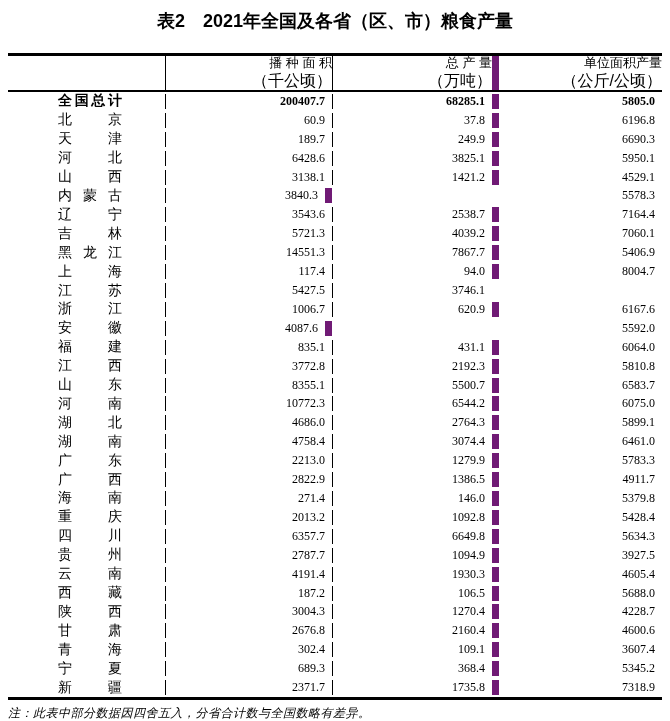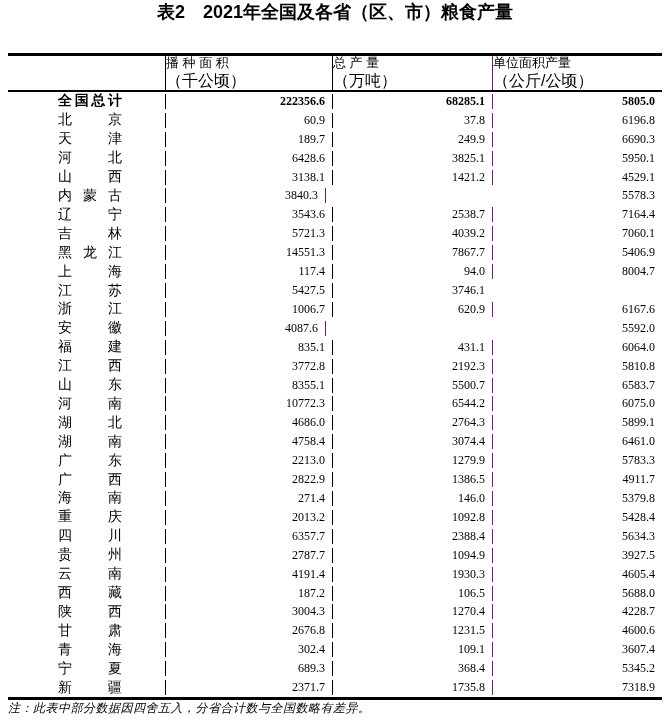--- a/index.html
+++ b/index.html
@@ -4,69 +4,70 @@
 <style>
   * { box-sizing: border-box; margin: 0; padding: 0; }
   html, body {
     width: 670px; height: 721px;
     background: #ffffff; color: #000000;
     font-family: "Liberation Serif", "DejaVu Serif", serif;
   }
   .page { padding: 0 8px; }
 
   .title {
-    padding-top: 0;
+    padding-top: 9px;
     height: 33px;
     text-align: center;
     font-weight: bold;
     font-size: 18px;
     line-height: 24px;
     font-family: "Liberation Sans", "DejaVu Sans", sans-serif;
     margin-bottom: 20px;
     white-space: pre;
   }
 
   .tbl {
     border-top: 3px solid #000;
     border-bottom: 3px solid #000;
   }
   .thead {
     display: flex;
     height: 36px;
     border-bottom: 2px solid #000;
     font-family: "Liberation Sans", "DejaVu Sans", sans-serif;
     font-size: 13px;
-    text-align: left;
+    text-align: right;
   }
   .hcell { display: flex; flex-direction: column; justify-content: center; line-height: 1.25; }
   .hsub { font-size: 16px; }
 
   .c0 { width: 157px; }
   .c1 { width: 167px; border-left: 1px solid #000; }
   .c2 { width: 160px; border-left: 1px solid #000; }
-  .c3 { flex: 1;      border-left: 1px solid #701a75; }
+  .c3 { flex: 1;      border-left: 7px solid #701a75; }
 
   .row { display: flex; height: 18.91px; align-items: center; }
   .row.bold { font-weight: bold; }
   .num {
     text-align: right;
     padding-right: 7px;
     font-size: 12px;
     font-family: "Liberation Serif", "DejaVu Serif", serif;
   }
   .name {
     margin-left: 50px;
     width: 64px;
     display: flex;
     justify-content: space-between;
     font-size: 14px;
     line-height: 1;
   }
 
   .note {
+    margin-top: 5px;
     font-size: 12px;
     font-style: italic;
     letter-spacing: 0.5px;
   }
 </style>
 </head>
 <body>
 
 <div class="page">
 
@@ -93,21 +94,21 @@
     <div class="tbody">
   <div class="row bold">
     <div class="c0">
       <span class="name">
               <span>全</span>
               <span>国</span>
               <span>总</span>
               <span>计</span>
             </span>
     </div>
-    <div class="c1 num">222356.6</div>
+    <div class="c1 num">200407.7</div>
     <div class="c2 num">68285.1</div>
     <div class="c3 num">5805.0</div>
   </div>
 
   <div class="row">
     <div class="c0">
       <span class="name">
               <span>北</span>
               <span>京</span>
             </span>
@@ -369,21 +370,21 @@
   </div>
 
   <div class="row">
     <div class="c0">
       <span class="name">
               <span>四</span>
               <span>川</span>
             </span>
     </div>
     <div class="c1 num">6357.7</div>
-    <div class="c2 num">2388.4</div>
+    <div class="c2 num">6649.8</div>
     <div class="c3 num">5634.3</div>
   </div>
 
   <div class="row">
     <div class="c0">
       <span class="name">
               <span>贵</span>
               <span>州</span>
             </span>
     </div>
@@ -429,21 +430,21 @@
   </div>
 
   <div class="row">
     <div class="c0">
       <span class="name">
               <span>甘</span>
               <span>肃</span>
             </span>
     </div>
     <div class="c1 num">2676.8</div>
-    <div class="c2 num">1231.5</div>
+    <div class="c2 num">2160.4</div>
     <div class="c3 num">4600.6</div>
   </div>
 
   <div class="row">
     <div class="c0">
       <span class="name">
               <span>青</span>
               <span>海</span>
             </span>
     </div>

